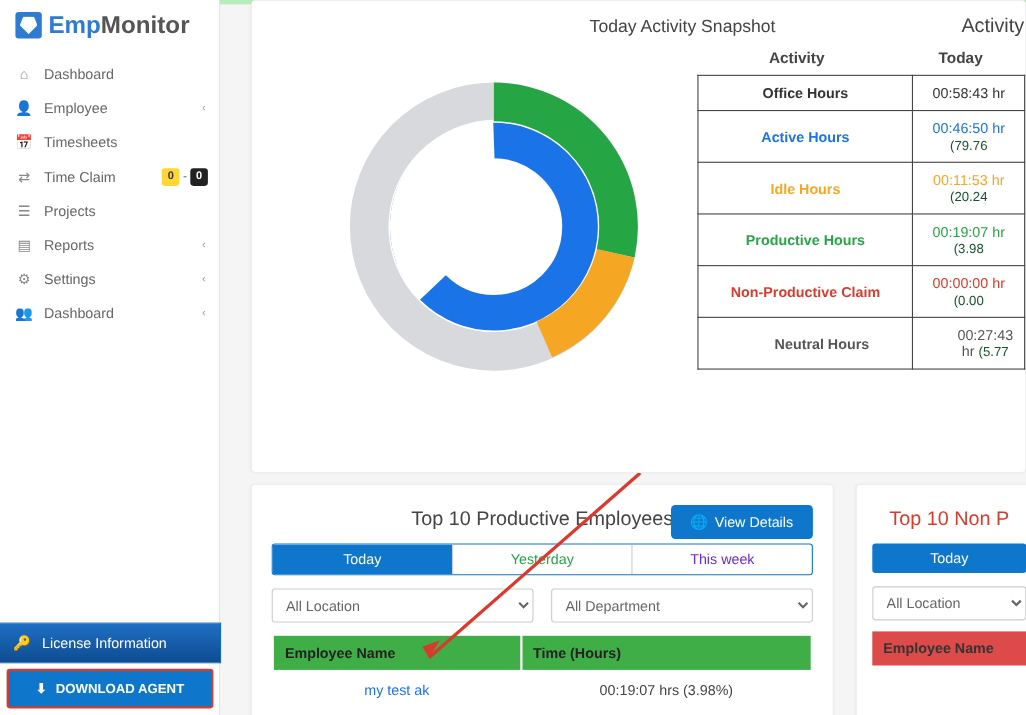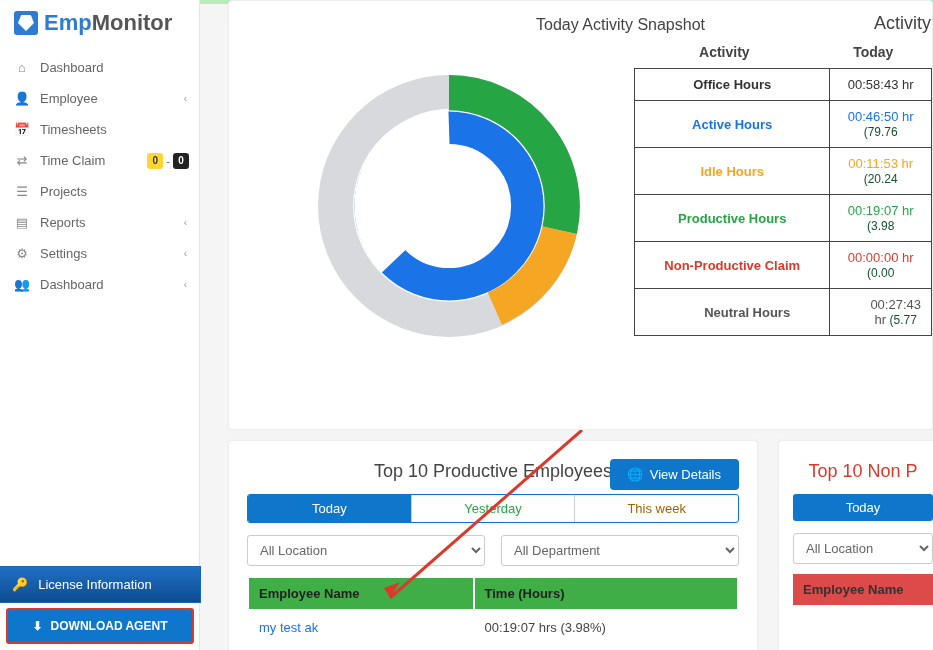--- a/index.html
+++ b/index.html
@@ -54,26 +54,26 @@
 .arrow { position:absolute; left:172px; top:430px; width:210px; height:170px; pointer-events:none; z-index:5; }
 
 .lower { position:absolute; left:18px; top:440px; display:flex; gap:20px; }
 .card2 { width:530px; padding:20px 18px 12px; }
 .card2 h3 { text-align:center; font-size:18px; font-weight:400; color:#444; margin-bottom:12px; }
 .view-btn { position:absolute; right:18px; top:18px; background:#0e77cc; color:#fff; padding:8px 18px; border-radius:4px; font-size:13px; cursor:pointer; display:flex; align-items:center; gap:6px; }
 .tabs { display:flex; border:1px solid #0e77cc; border-radius:3px; overflow:hidden; margin-bottom:12px; }
 .tabs div { flex:1; text-align:center; padding:6px; font-size:13px; cursor:pointer; }
 .tabs .active { background:#0e77cc; color:#fff; }
 .tabs .i1 { color:#26a545; border-left:1px solid #ccc; border-right:1px solid #ccc; }
-.tabs .i2 { color:#a16207; }
+.tabs .i2 { color:#6d28d9; }
 .selects { display:flex; gap:16px; margin-bottom:10px; }
 .selects select { flex:1; padding:6px 8px; border:1px solid #ccc; border-radius:3px; font-size:13px; color:#666; background:#fff; }
 .prod-tbl { width:100%; font-size:13px; }
 .prod-tbl th { background:#3fae47; color:#222; text-align:left; padding:8px 10px; font-weight:600; }
-.prod-tbl td { padding:9px 10px; color:#444; }
+.prod-tbl td { padding:9px 10px; color:#444;text-align:center; }
 .prod-tbl td a { color:#1b73e8; text-decoration:none; }
 
 .card3 { width:170px; padding:20px 14px 12px; overflow:hidden; }
 .card3 h3 { font-size:18px; color:#d93a2b; font-weight:400; text-align:center; margin-bottom:12px; white-space:nowrap; }
 .tab-single { background:#0e77cc; color:#fff; text-align:center; padding:6px; border-radius:3px; font-size:13px; margin-bottom:12px; }
 .card3 select { width:100%; padding:6px 8px; border:1px solid #ccc; border-radius:3px; font-size:13px; color:#666; margin-bottom:10px; background:#fff;}
 .red-head { background:#dc4a4a; color:#333; font-weight:600; padding:8px 10px; font-size:13px; }
 
 .green-strip{position:absolute;top:0;left:0;right:0;height:4px;background:#b8edbb;}
 </style>

